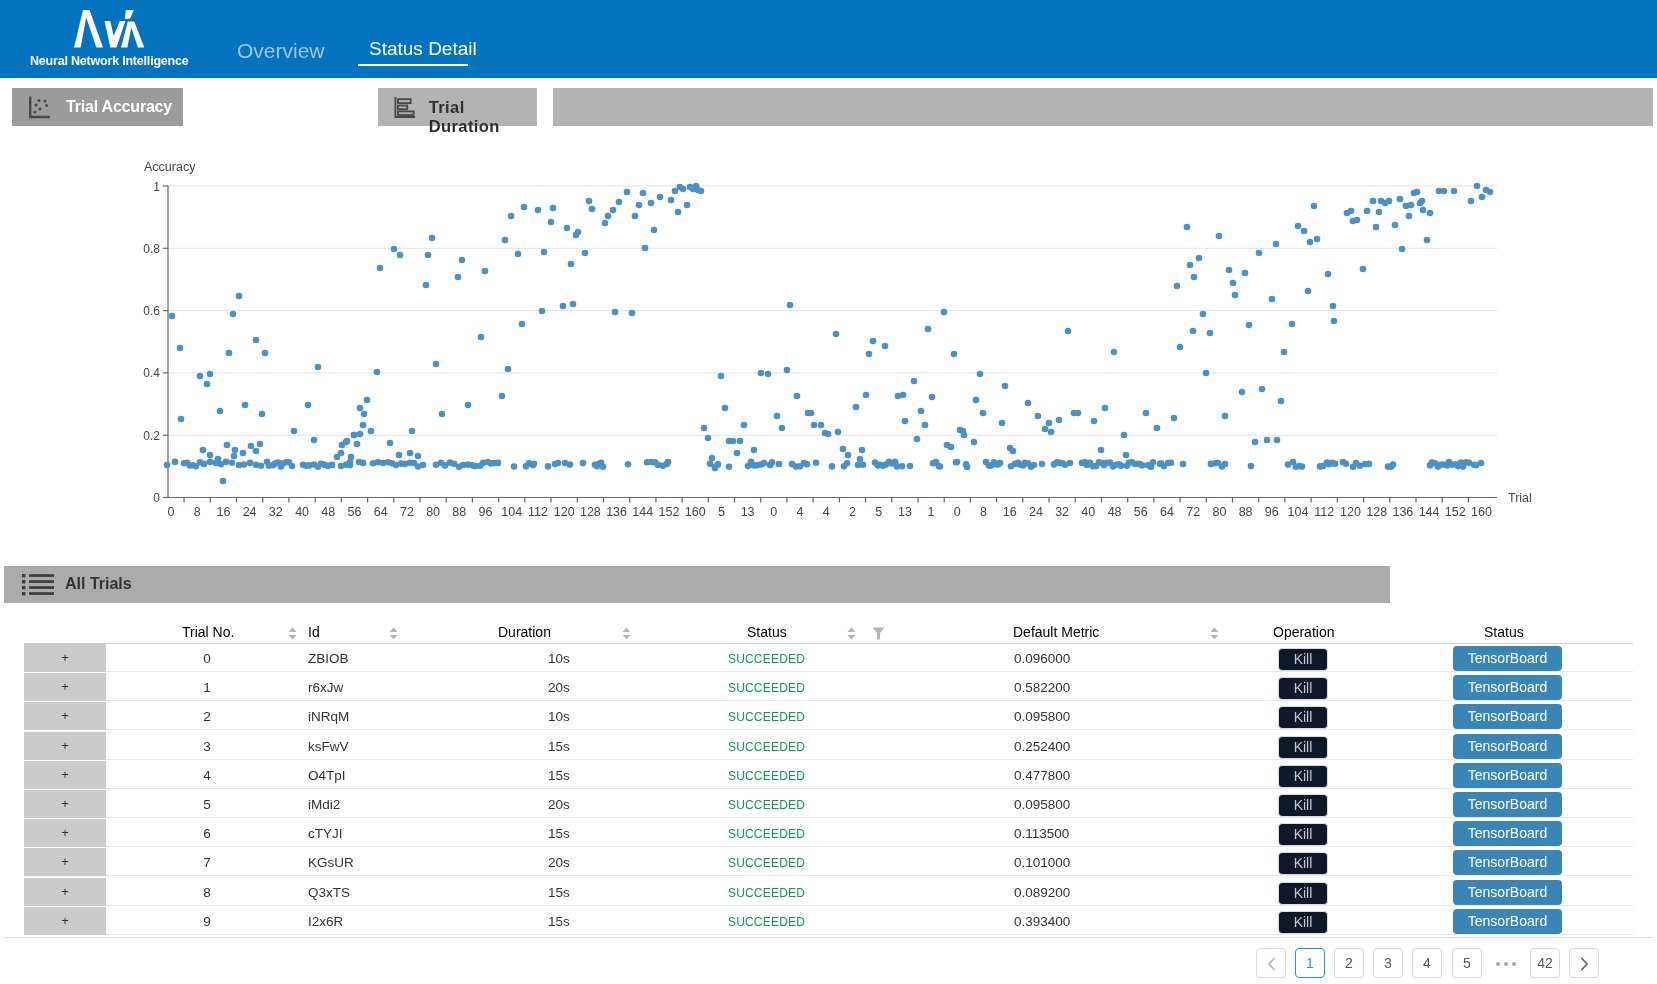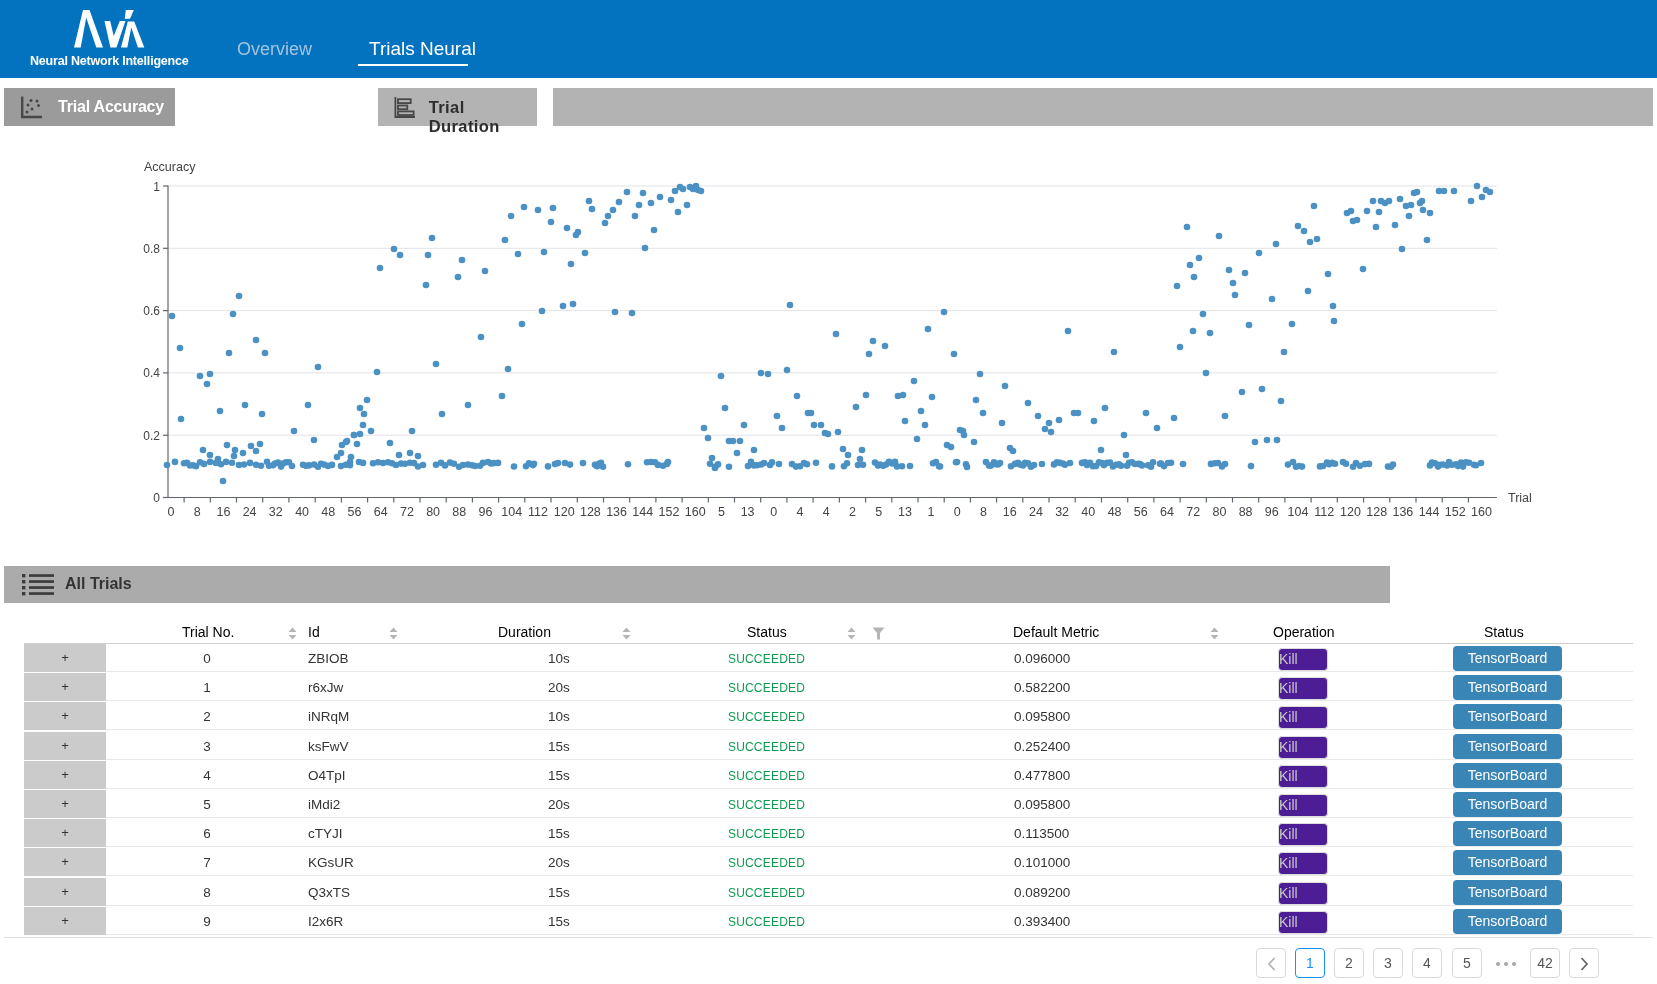--- a/index.html
+++ b/index.html
@@ -2,51 +2,51 @@
 <html><head>
 <meta charset="utf-8">
 <style>
 * { margin:0; padding:0; box-sizing:border-box; }
 html,body { width:1657px; height:984px; background:#fff; font-family:"Liberation Sans", sans-serif; position:relative; overflow:hidden; }
 .abs { position:absolute; }
 
 
 .topbar { position:absolute; left:0; top:0; width:1657px; height:78px; background:#0473bf; }
 .logotext { position:absolute; left:30px; top:54px; width:160px; color:#fff; font-size:12.5px; font-weight:bold; letter-spacing:-0.2px; white-space:nowrap; }
-.nav { position:absolute; top:39px; font-size:18px; }
+.nav { position:absolute; top:39px; font-size:21px; }
 .nav.ov { left:237px; color:#a4c4de; }
 .nav.td { left:369px; top:38px; font-size:19px; color:#fff; }
 .navline { position:absolute; left:358px; top:63.5px; width:110px; height:2px; background:#fff; }
 
 
 .tabbar { position:absolute; left:4px; top:88px; width:1649px; height:37px; }
 .tab { position:absolute; top:0; height:37.5px; background:#b3b3b3; color:#2e2e2e; font-size:16.5px; font-weight:bold; letter-spacing:-0.2px; }
 .tab .lbl { position:absolute; top:9px; }
-.tab1 { left:0; width:171px; background:#9b9b9b; color:#fff; }
+.tab1 { left:8px; width:171px; background:#9b9b9b; color:#fff; }
 .tab2 { left:174.2px; width:196px; }
 .tab3 { left:373.7px; width:159px; }
 .tabfill { left:549px; width:1100px; }
 
 
 .atbar { position:absolute; left:4px; top:566px; width:1386px; height:37px; background:#ababab; }
 .atbar .t { position:absolute; left:61px; top:9px; font-size:16px; font-weight:bold; color:#333; }
 
 
 .thead { position:absolute; top:624px; left:0; width:1657px; height:22px; font-size:14px; color:#000000; }
 .thead span { position:absolute; top:0; }
 .hline { position:absolute; left:24px; top:643px; width:1609px; height:1px; background:#cfcfcf; }
 .row { position:absolute; left:24px; width:1609px; height:28px; background:#fff; border-bottom:1.2px solid #e9e9e9; font-size:13.5px; color:#333; }
 .row .exp { position:absolute; left:0; top:0; width:82px; height:28px; background:#cbcbcb; text-align:center; font-size:13px; color:#333; line-height:28px; }
 .row .c { position:absolute; top:7px; }
 .row .num { left:133px; width:100px; text-align:center; }
 .row .id { left:284px; }
 .row .dur { left:524px; width:72px; }
 .row .st { left:665px; width:155px; text-align:center; color:#0c9b50; font-size:12px; letter-spacing:0.2px; top:8px; }
 .row .dm { left:990px; width:92px; }
-.kill { position:absolute; left:1254px; top:4px; width:50px; height:23px; border:1px solid #dcdcdc; border-radius:4px; background:#4c1d95; color:#c9c9c9; line-height:21px; font-size:14px; }
+.kill { position:absolute; left:1254px; top:4px; width:50px; height:23px; border:1px solid #dcdcdc; border-radius:4px; background:#0f172a; color:#c9c9c9; text-align:center; line-height:21px; font-size:14px; }
 .tb { position:absolute; left:1429px; top:2px; width:109px; height:25px; border-radius:4px; background:#3985b5; color:#fff; text-align:center; line-height:25px; font-size:14px; }
 .botline { position:absolute; left:4px; top:937px; width:1649px; height:1px; background:#e2e2e2; }
 
 
 .pg { position:absolute; top:948px; width:30px; height:30px; border:1px solid #d9d9d9; border-radius:4px; background:#fff; color:#555; font-size:14px; text-align:center; line-height:28px; }
 .pg.cur { border-color:#1890ff; color:#1890ff; }
 .pg.nob { border:none; color:#999; letter-spacing:1px; font-size:11px; line-height:30px; }
 </style>
 </head>
 <body>
@@ -54,21 +54,21 @@
   <svg class="abs" style="left:0;top:0" width="220" height="78" viewBox="0 0 220 78">
     <g fill="#ffffff">
       <path d="M74,47.5 L83,10 L89.5,10 L103,47.5 L96.3,47.5 L86.2,17.5 L80.7,47.5 Z"></path>
       <path d="M104.5,21 L110.2,21 L113.7,36 L119.8,21 L125.4,21 L116.5,47.5 L110.4,47.5 Z"></path>
       <path d="M125.8,10 L133.8,10 L130,18.8 L124.7,18.8 Z"></path>
       <path d="M121,47.4 L127.8,21.5 L134.2,21.5 L144.3,47.4 L137.9,47.4 L131.3,27.4 L127.3,47.4 Z"></path>
     </g>
   </svg>
   <div class="logotext">Neural Network Intelligence</div>
   <div class="nav ov">Overview</div>
-  <div class="nav td">Trials Neural</div>
+  <div class="nav td">Status Detail</div>
   <div class="navline"></div>
 </div>
 
 <div class="tabbar">
   <div class="tab tab1">
       <span class="lbl" style="left:54px;top:10px;font-size:16px">Trial Accuracy</span>
     <svg class="abs" style="left:13px;top:7px" width="26" height="24" viewBox="0 0 26 24">
       <path d="M5.2,1.5 L5.2,22 L25,22" stroke="#474747" stroke-width="2.4" fill="none"></path>
       <g fill="#474747">
           <circle cx="14" cy="5.5" r="1.5"></circle>

